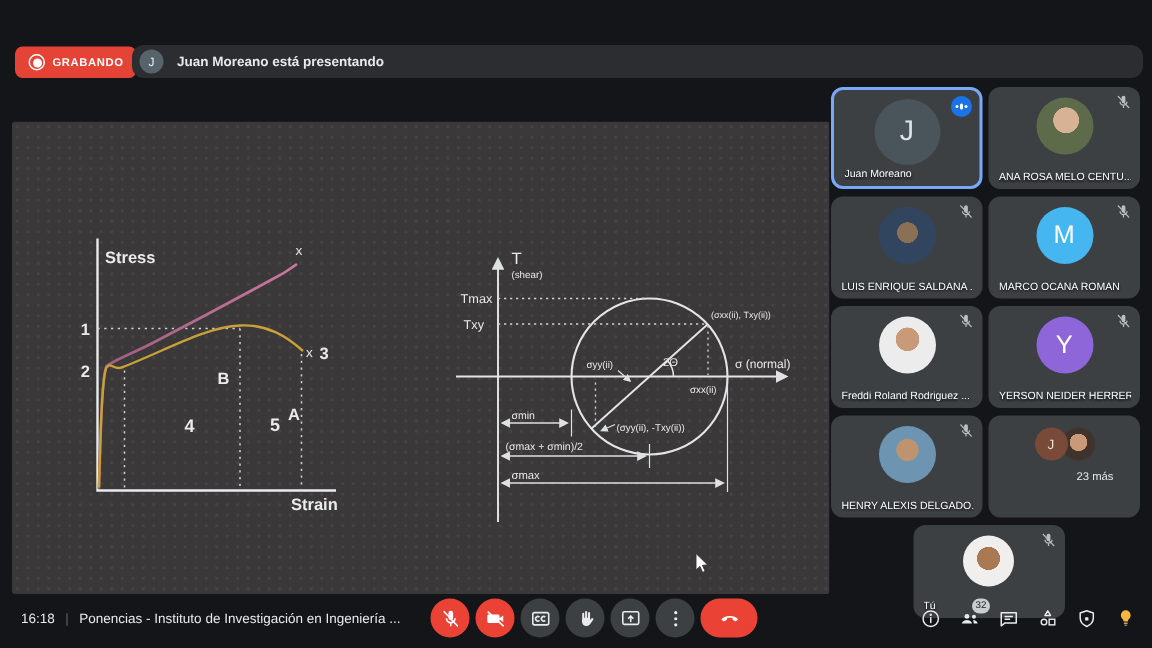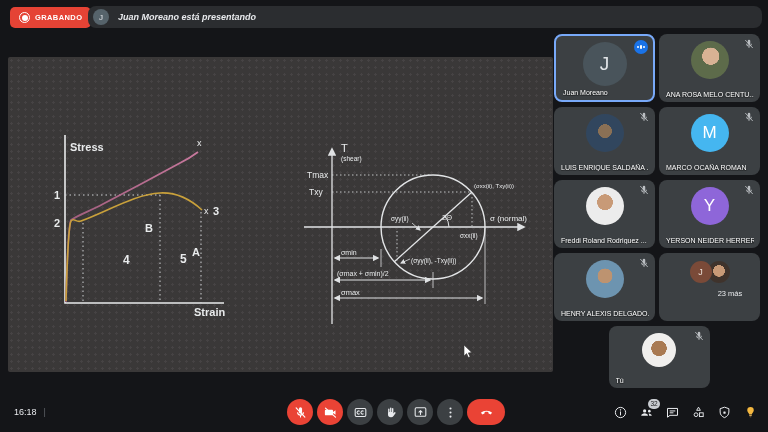--- a/index.html
+++ b/index.html
@@ -1,31 +1,31 @@
 <!DOCTYPE html>
 <html style="--danger: #ea4335; --recording: #e54335; --speaking: #1a73e8; --active_border: #78a9f9; --curve_a: #c9a13b; --curve_b: #8f5270; --curve_b_bright: #c9799e; --lamp: #f4b73f; --badge_bg: #c9ccd1; --avatar_marco: #45b6f0; --avatar_yerson: #8e66d9; --avatar_juan: #49545b;"><head>
 <meta charset="utf-8">
 <style>
   html,body{margin:0;padding:0;}
   body{width:768px;height:432px;overflow:hidden;position:relative;background:#141518;
        font-family:"Liberation Sans","DejaVu Sans",sans-serif;-webkit-font-smoothing:antialiased;}
-  .app{position:absolute;inset:0;}
+  .app{position:absolute;inset:0;margin-top:24px;}
 
   
   .topbar{position:absolute;top:0;left:0;right:0;height:33px;}
   .rec-badge{position:absolute;left:10px;top:7px;height:21px;padding:0 9px;border-radius:5px;
      background:var(--recording,#e54335);display:flex;align-items:center;gap:5px;
      color:#fff;font-size:7.5px;font-weight:bold;letter-spacing:.4px;}
   .rec-dot{width:9px;height:9px;border:1.5px solid #fff;border-radius:50%;position:relative;flex:0 0 auto;}
   .rec-dot::after{content:'';position:absolute;inset:1.5px;background:#fff;border-radius:50%;}
   .banner{position:absolute;left:88px;top:6px;right:6px;height:22px;background:#2b2d30;border-radius:8px;
      display:flex;align-items:center;gap:9px;padding-left:5px;box-sizing:border-box;}
   .banner-avatar{width:16px;height:16px;border-radius:50%;background:#56636b;color:#e8eaed;
      font-size:8px;display:flex;align-items:center;justify-content:center;}
-  .banner-text{color:#e8eaed;font-size:9px;font-weight:bold;font-style:italic;}
+  .banner-text{color:#e8eaed;font-size:9px;font-weight:bold;}
 
   
   .slide{position:absolute;left:8px;top:57px;width:545px;height:315px;border-radius:2px;
      background-color:#3a3838;
      background-image:radial-gradient(#464344 1.1px,transparent 1.3px);
      background-size:7px 7px;}
   .slide svg.diagram{position:absolute;inset:0;}
   .pixed{position:absolute;left:471px;top:15px;width:56px;height:48px;border:2.5px solid #fff;
      display:flex;flex-direction:column;align-items:center;justify-content:center;
      color:#fff;font-weight:bold;font-size:15px;line-height:.95;letter-spacing:1.5px;}
@@ -300,20 +300,21 @@
             </svg>
           </span>
         </div>
       </div>
   </div>
 
   <div class="bottombar">
     <div class="meta">
       <span>16:18</span>
       <span class="sep">|</span>
+      <span>Ponencias - Instituto de Investigación en Ingeniería ...</span>
     </div>
     <div class="controls" id="controls">
         <button class="ctrl danger">
           <svg viewBox="0 0 24 24">
             <g fill="currentColor">
               <rect x="9.5" y="3.5" width="5" height="10" rx="2.5"></rect>
               <path d="M6.5 11.5a5.5 5.5 0 0 0 11 0h-1.8a3.7 3.7 0 0 1-7.4 0z"></path>
               <rect x="11.2" y="16.5" width="1.6" height="3.5"></rect>
             </g>
             <line x1="5" y1="4.5" x2="19" y2="19.5" stroke="currentColor" stroke-width="1.8" stroke-linecap="round"></line>

